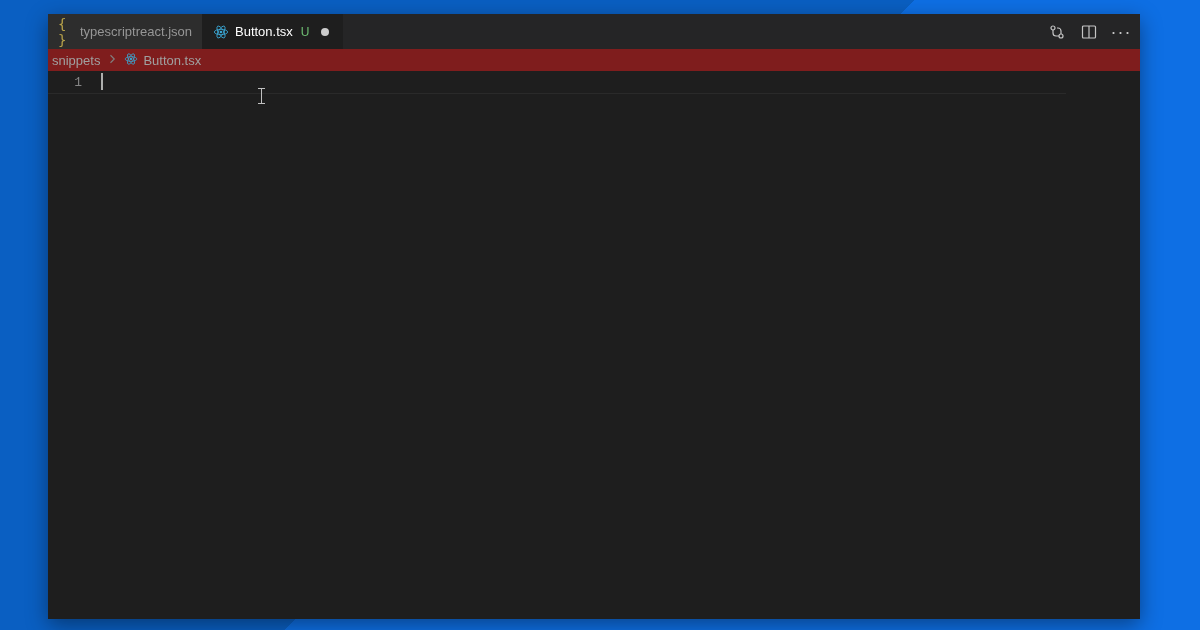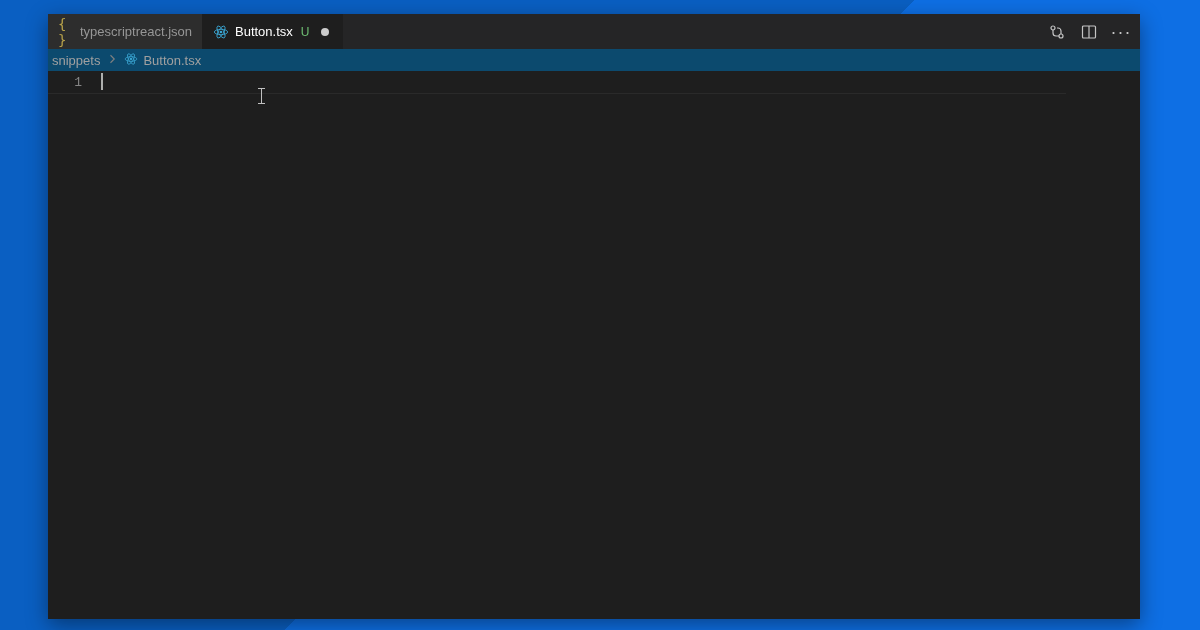--- a/index.html
+++ b/index.html
@@ -65,21 +65,21 @@
   }
   .editor-actions .action { width: 18px; height: 18px; display:flex; align-items:center; justify-content:center; cursor:pointer; }
 
   
   .breadcrumb {
     height: 22px;
     display: flex;
     align-items: center;
     gap: 6px;
     padding: 0 10px 0 4px;
-    background: #0c4a6e;
+    background: #7f1d1d;
     color: #a0a0a0;
     font-size: 13px;
   }
   .breadcrumb .crumb { display: flex; align-items: center; gap: 5px; cursor: pointer; }
   .breadcrumb .sep { color: #6e6e6e; }
 
   
   .editor {
     flex: 1;
     display: flex;

